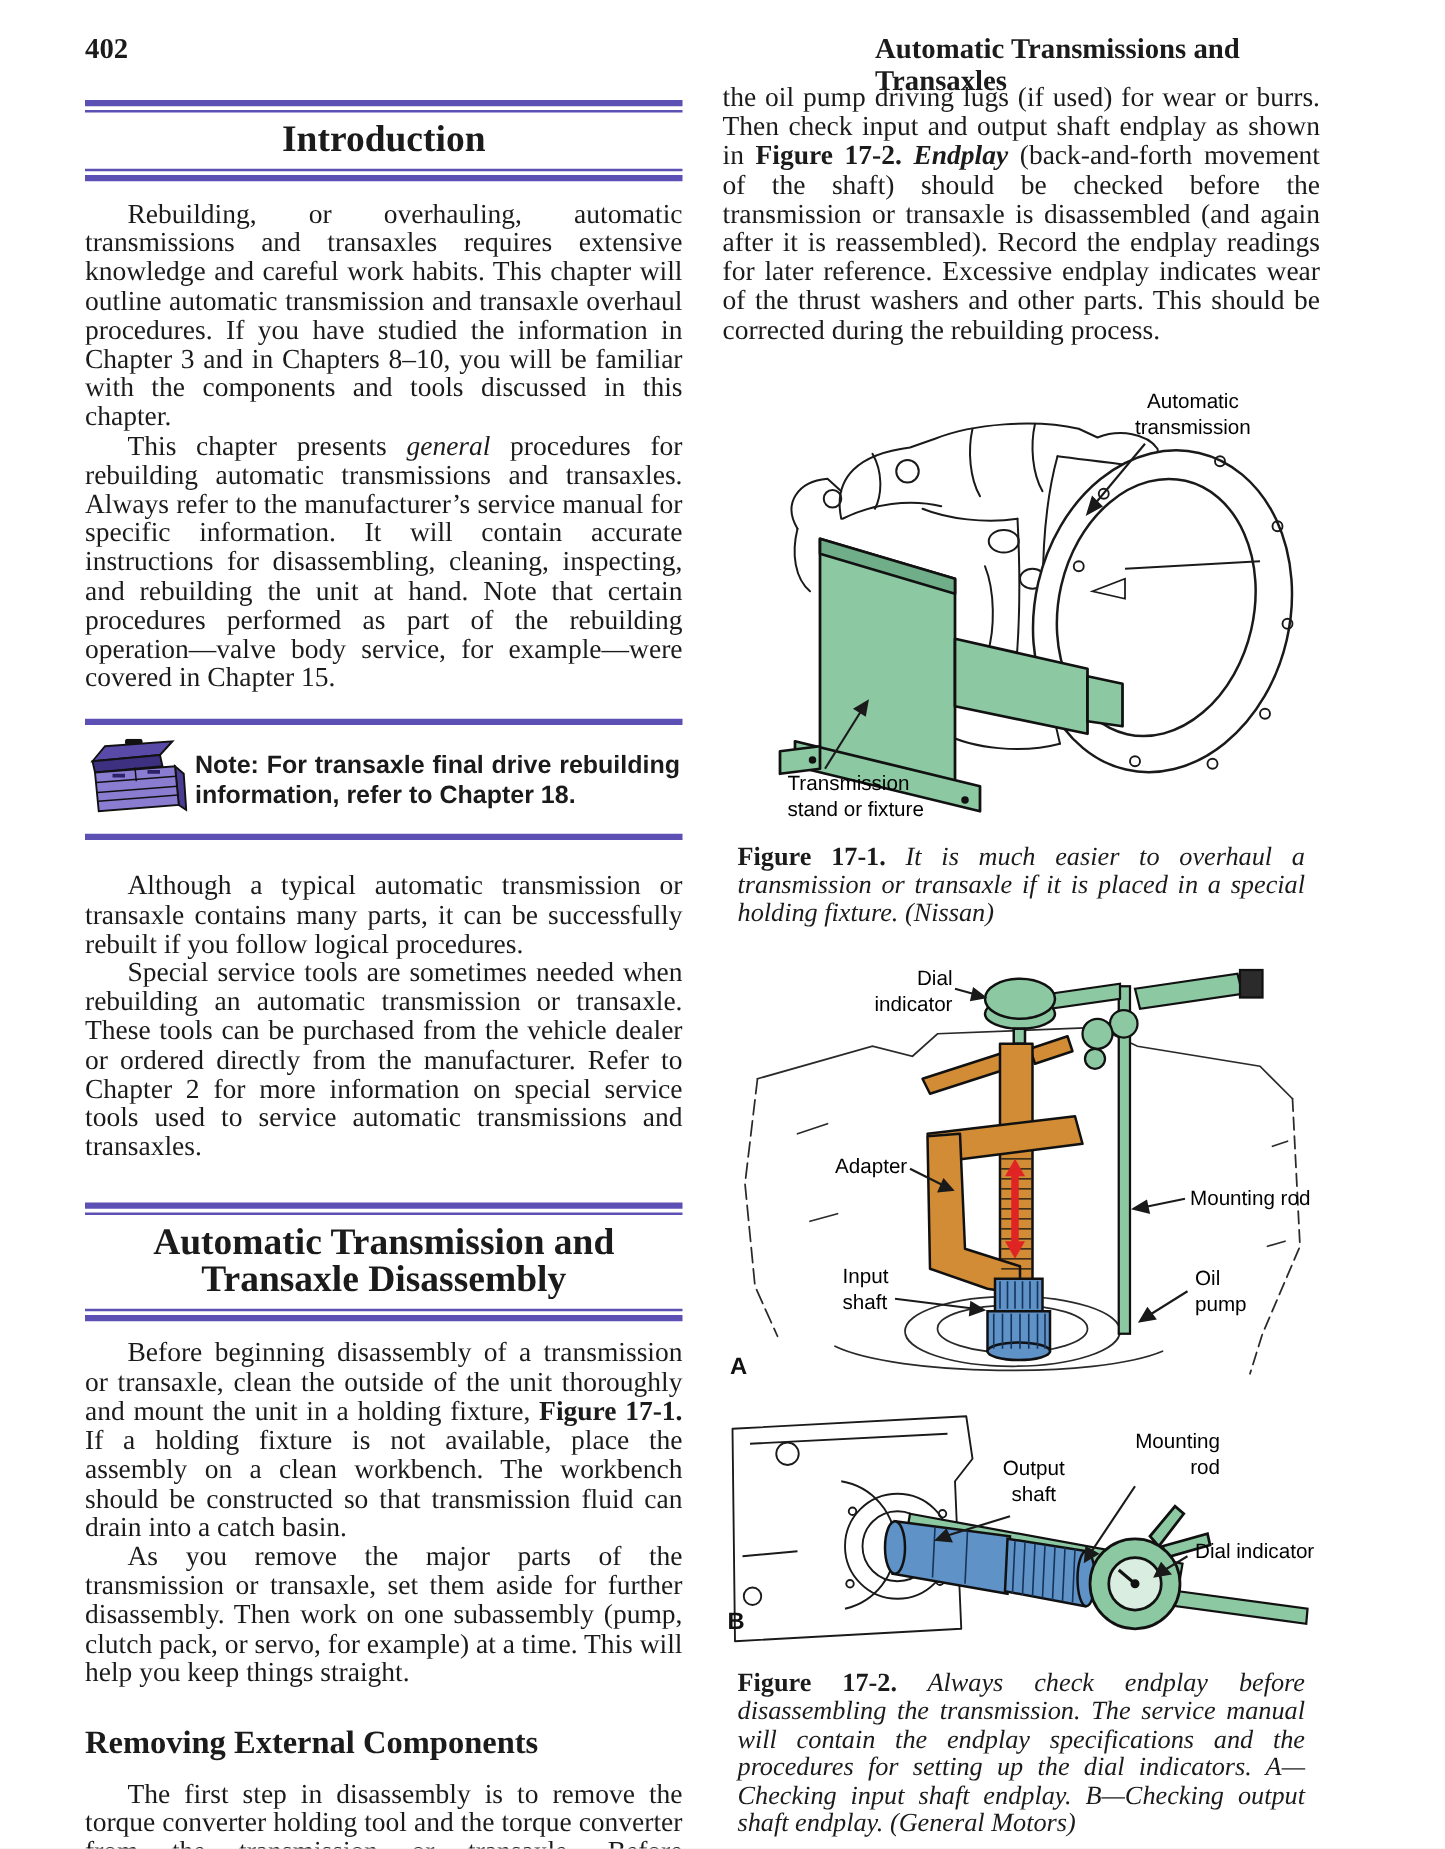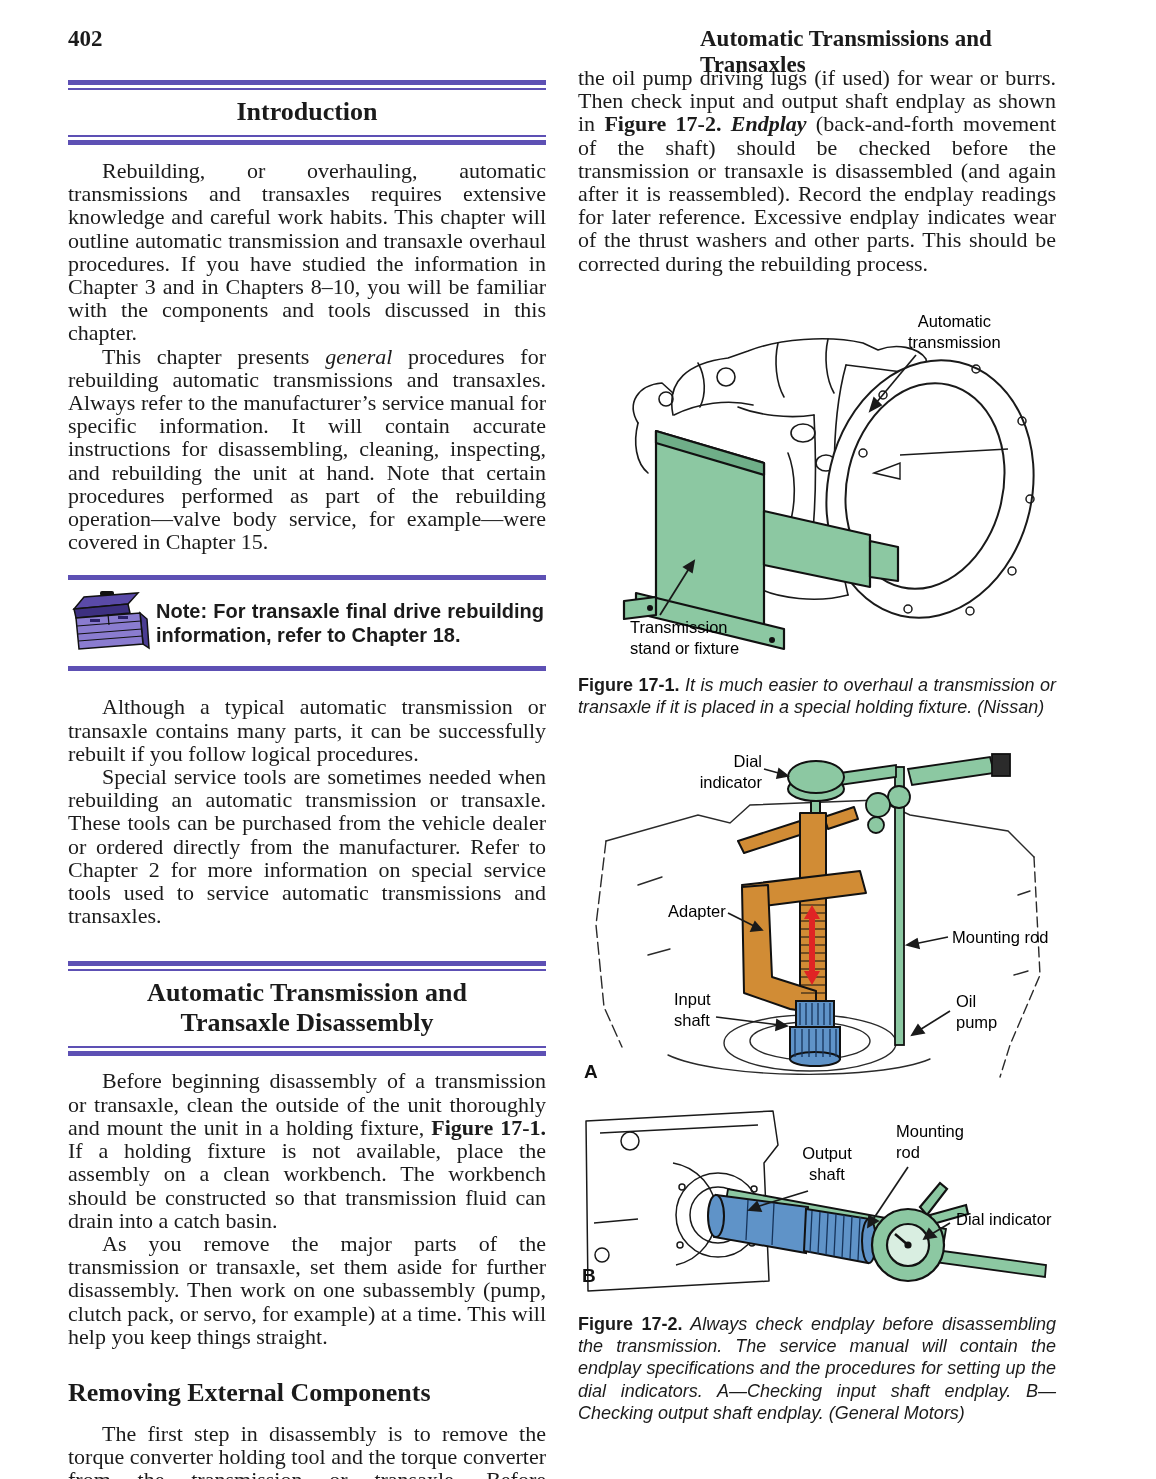--- a/index.html
+++ b/index.html
@@ -17,37 +17,37 @@
   
   .para{font-size:22px;line-height:23.2px;text-align:justify;margin:0;text-indent:34px;}
   .para.noindent{text-indent:0;}
   .para i{font-style:italic;}
   .para b{font-weight:bold;}
   
   .rule-thick{height:5px;background:#5d50b4;}
   .rule-thin{height:2px;background:#5d50b4;margin-top:3px;}
   .rule-thin2{height:2px;background:#5d50b4;}
   .rule-thick2{height:5px;background:#5d50b4;margin-top:3px;}
-  .sec-title{font-size:26px;font-weight:bold;text-align:center;line-height:30px;margin:7px 0 8px 0;}
+  .sec-title{font-size:30px;font-weight:bold;text-align:center;line-height:30px;margin:7px 0 8px 0;}
   .sub-title{font-size:26px;font-weight:bold;margin:0;}
   
   .notebox{margin-top:22px;}
   .noterule{height:5px;background:#5d50b4;}
   .note-inner{display:flex;align-items:center;padding:11px 2px 11px 2px;}
   .note-icon{flex:0 0 86px;}
   .note-text{font-family:"Liberation Sans",sans-serif;font-weight:bold;font-size:20px;
              line-height:24px;text-align:justify;margin:0;}
   
   .fig{position:relative;}
   .fig svg{position:absolute;left:0;top:0;}
   .fig-label{position:absolute;font-family:"Liberation Sans",sans-serif;font-size:16.5px;
              line-height:21px;color:#000000;white-space:pre-line;}
   .fig-tag{position:absolute;font-family:"Liberation Sans",sans-serif;font-weight:bold;font-size:19px;color:#111;}
-  .caption{font-family:Liberation Sans, sans-serif;font-size:18px;line-height:22.4px;
-           text-align:justify;margin:0;}
+  .caption{font-family:Liberation Serif, serif;font-size:21px;line-height:22.4px;
+           text-align:justify;margin:12px;}
   .caption b{font-style:normal;font-weight:bold;}
   .caption span{font-style:italic;}
 </style>
 </head>
 <body>
 
 <div id="page">
 
   <div class="hdr">
     <span class="folio">402</span>
@@ -310,21 +310,21 @@
           <line x1="230" y1="88" x2="178" y2="104"></line>
             <polygon points="171,107 179,99 183,108"></polygon>
           <line x1="330" y1="64" x2="294" y2="118"></line>
             <polygon points="290,124 291,113 300,118"></polygon>
           <line x1="372" y1="120" x2="352" y2="132"></line>
             <polygon points="346,136 351,126 358,134"></polygon>
         </g>
       </svg>
       <div class="fig-label" style="left:214px;top:40px;width:70px;text-align:center;">Output
 shaft</div>
-      <div class="fig-label" style="left:318px;top:18px;width:80px;text-align:left;">Mounting
+      <div class="fig-label" style="left:318px;top:18px;width:80px;text-align:right;">Mounting
 rod</div>
       <div class="fig-label" style="left:378px;top:106px;">Dial indicator</div>
       <div class="fig-tag" style="left:4px;top:162px;">B</div>
     </div>
 
     <p class="caption" style="margin-top:12px;"><b>Figure 17-2.</b><span> Always check endplay before disassembling the transmission. The service manual will contain the endplay specifications and the procedures for setting up the dial indicators. A—Checking input shaft endplay. B—Checking output shaft endplay. (General Motors)</span></p>
 
   </div>
 </div>
 

